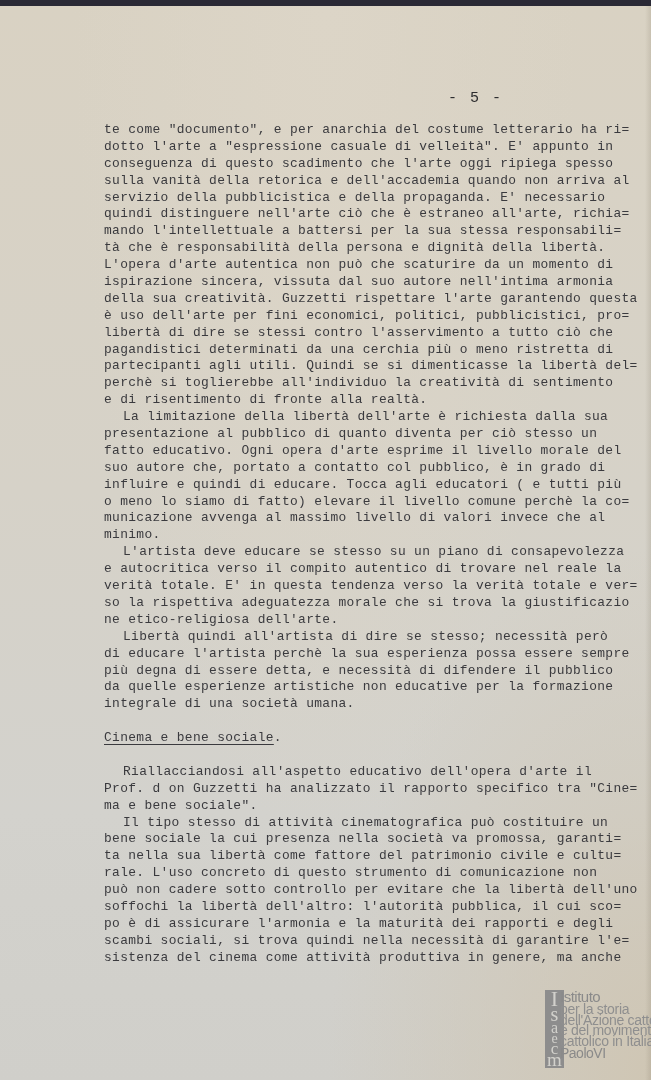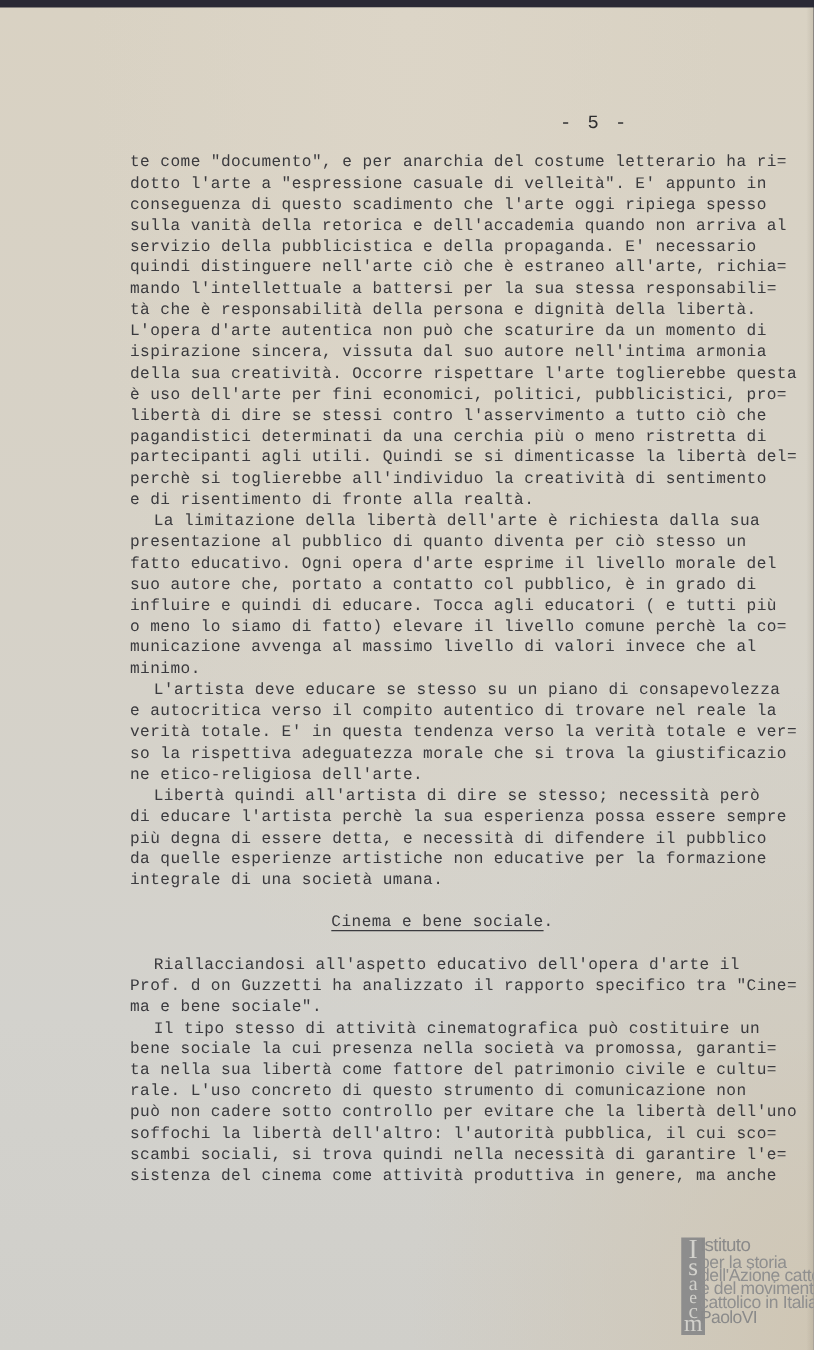--- a/index.html
+++ b/index.html
@@ -57,21 +57,20 @@
     }
     .line {
       white-space: pre;
       height: 16.9px;
     }
     .line.indent { padding-left: 19px; }
     .gap { height: 16.9px; }
     .heading {
       white-space: pre;
       height: 16.9px;
-      text-align: center;
     }
     .heading .u {
       text-decoration: underline;
       text-underline-offset: 3px;
     }
     .logo {
       position: absolute;
       left: 545px;
       top: 990px;
       width: 105px;
@@ -133,21 +132,21 @@
   <div class="line">te come "documento", e per anarchia del costume letterario ha ri=</div>
   <div class="line">dotto l'arte a "espressione casuale di velleità". E' appunto in</div>
   <div class="line">conseguenza di questo scadimento che l'arte oggi ripiega spesso</div>
   <div class="line">sulla vanità della retorica e dell'accademia quando non arriva al</div>
   <div class="line">servizio della pubblicistica e della propaganda. E' necessario</div>
   <div class="line">quindi distinguere nell'arte ciò che è estraneo all'arte, richia=</div>
   <div class="line">mando l'intellettuale a battersi per la sua stessa responsabili=</div>
   <div class="line">tà che è responsabilità della persona e dignità della libertà.</div>
   <div class="line">L'opera d'arte autentica non può che scaturire da un momento di</div>
   <div class="line">ispirazione sincera, vissuta dal suo autore nell'intima armonia</div>
-  <div class="line">della sua creatività. Occorre rispettare l'arte toglierebbe questa</div>
+  <div class="line">della sua creatività. Guzzetti rispettare l'arte garantendo questa</div>
   <div class="line">è uso dell'arte per fini economici, politici, pubblicistici, pro=</div>
   <div class="line">libertà di dire se stessi contro l'asservimento a tutto ciò che</div>
   <div class="line">pagandistici determinati da una cerchia più o meno ristretta di</div>
   <div class="line">partecipanti agli utili. Quindi se si dimenticasse la libertà del=</div>
   <div class="line">perchè si toglierebbe all'individuo la creatività di sentimento</div>
   <div class="line">e di risentimento di fronte alla realtà.</div>
   <div class="line indent">La limitazione della libertà dell'arte è richiesta dalla sua</div>
   <div class="line">presentazione al pubblico di quanto diventa per ciò stesso un</div>
   <div class="line">fatto educativo. Ogni opera d'arte esprime il livello morale del</div>
   <div class="line">suo autore che, portato a contatto col pubblico, è in grado di</div>
@@ -174,20 +173,21 @@
 
   <div class="line indent">Riallacciandosi all'aspetto educativo dell'opera d'arte il</div>
   <div class="line">Prof. d on Guzzetti ha analizzato il rapporto specifico tra "Cine=</div>
   <div class="line">ma e bene sociale".</div>
   <div class="line indent">Il tipo stesso di attività cinematografica può costituire un</div>
   <div class="line">bene sociale la cui presenza nella società va promossa, garanti=</div>
   <div class="line">ta nella sua libertà come fattore del patrimonio civile e cultu=</div>
   <div class="line">rale. L'uso concreto di questo strumento di comunicazione non</div>
   <div class="line">può non cadere sotto controllo per evitare che la libertà dell'uno</div>
   <div class="line">soffochi la libertà dell'altro: l'autorità pubblica, il cui sco=</div>
+  <div class="line">po è di assicurare l'armonia e la maturità dei rapporti e degli</div>
   <div class="line">scambi sociali, si trova quindi nella necessità di garantire l'e=</div>
   <div class="line">sistenza del cinema come attività produttiva in genere, ma anche</div>
 </div>
 
 <div class="logo">
   <div class="logo-letters">
     <span style="top:-2px;font-size:22px;">I</span>
     <span style="top:14px;font-size:20px;">s</span>
     <span style="top:30px;font-size:16px;">a</span>
     <span style="top:42px;font-size:14px;">e</span>

